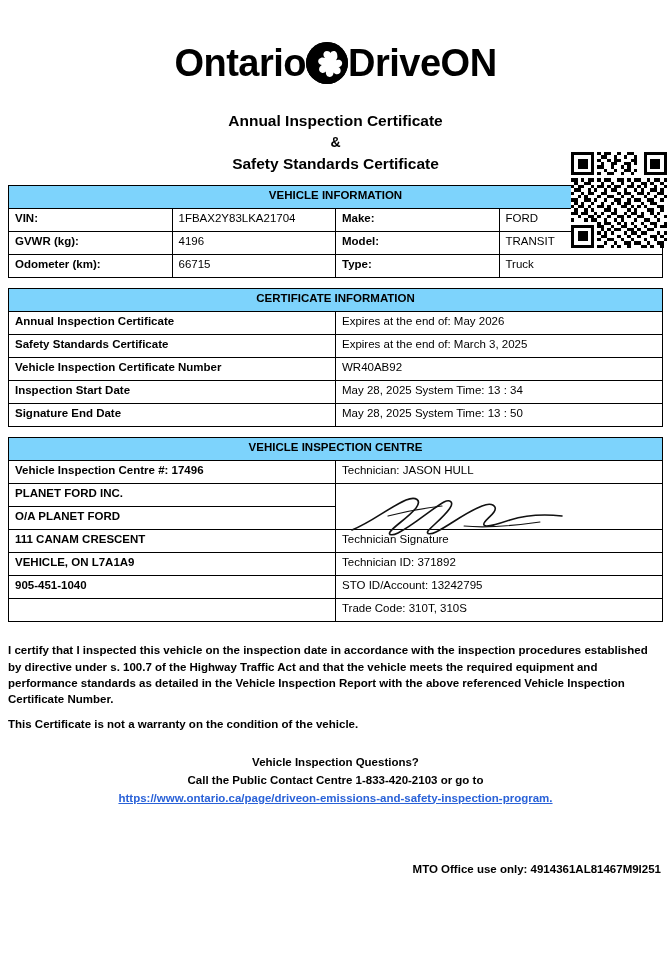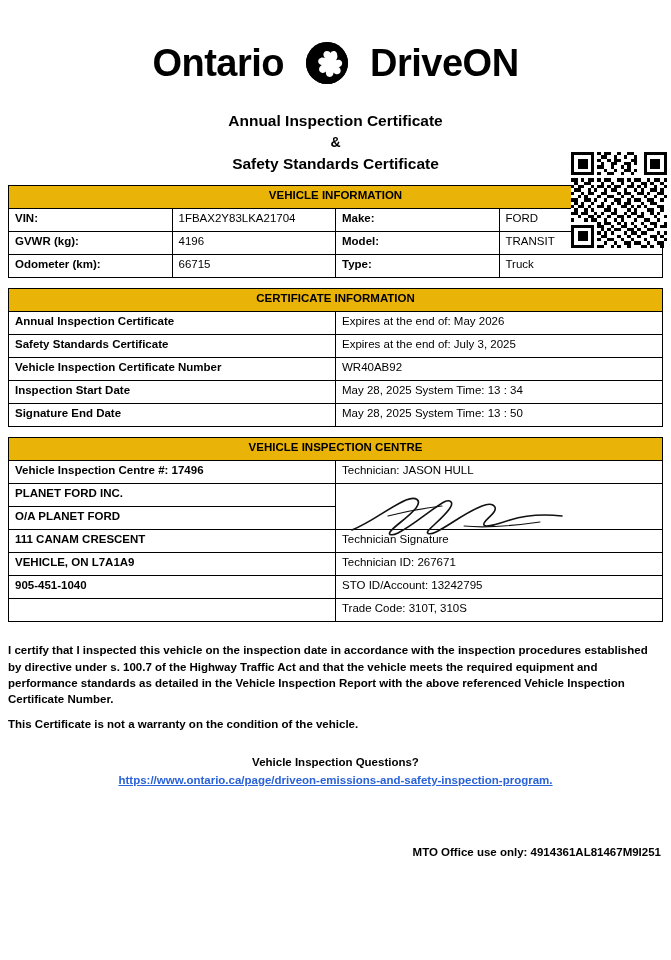--- a/index.html
+++ b/index.html
@@ -22,21 +22,21 @@
     padding: 0 8px;
     position: relative;
   }
 
   
   .brand-row {
     display: flex;
     align-items: center;
     justify-content: center;
     margin-top: 42px;
-    gap: 22px;
+    gap: 0;
   }
   .brand-word {
     font-size: 38px;
     font-weight: bold;
     letter-spacing: -0.5px;
     line-height: 1;
   }
   .trillium {
     width: 42px;
     height: 42px;
@@ -78,21 +78,21 @@
     margin-top: 10px;
     border: 1px solid #000;
   }
   table.block td, table.block th {
     border: 1px solid #000;
     padding: 3px 6px;
     vertical-align: top;
     height: 16px;
   }
   .sect-head {
-    background: #eab308;
+    background: #7dd3fc;
     text-align: center;
     font-weight: bold;
     font-size: 11.5px;
     padding: 3px 0;
   }
   .lbl { font-weight: bold; }
   .val { font-weight: normal; }
 
   
   .c1 { width: 120px; }
@@ -430,21 +430,21 @@
     <tbody>
         <tr>
       <td class="sect-head" colspan="2">CERTIFICATE INFORMATION</td>
     </tr>
     <tr>
       <td class="d1 lbl">Annual Inspection Certificate</td>
       <td class="val">Expires at the end of: May 2026</td>
     </tr>
     <tr>
       <td class="d1 lbl">Safety Standards Certificate</td>
-      <td class="val">Expires at the end of: July 3, 2025</td>
+      <td class="val">Expires at the end of: March 3, 2025</td>
     </tr>
     <tr>
       <td class="d1 lbl">Vehicle Inspection Certificate Number</td>
       <td class="val">WR40AB92</td>
     </tr>
     <tr>
       <td class="d1 lbl">Inspection Start Date</td>
       <td class="val">May 28, 2025  System Time: 13 : 34</td>
     </tr>
     <tr>
@@ -475,38 +475,39 @@
     </tr>
     <tr>
       <td class="v1 lbl">O/A PLANET FORD</td>
     </tr>
     <tr>
       <td class="v1 lbl">111 CANAM CRESCENT</td>
       <td class="val">Technician Signature</td>
     </tr>
     <tr>
       <td class="v1 lbl">VEHICLE, ON L7A1A9</td>
-      <td class="val">Technician ID: 267671</td>
+      <td class="val">Technician ID: 371892</td>
     </tr>
     <tr>
       <td class="v1 lbl">905-451-1040</td>
       <td class="val">STO ID/Account: 13242795</td>
     </tr>
     <tr>
       <td class="v1">&nbsp;</td>
       <td class="val">Trade Code: 310T, 310S</td>
     </tr>
   </tbody>
     </table>
 
   <div class="certify">
     <p>I certify that I inspected this vehicle on the inspection date in accordance with the inspection procedures established by directive under s. 100.7 of the Highway Traffic Act and that the vehicle meets the required equipment and performance standards as detailed in the Vehicle Inspection Report with the above referenced Vehicle Inspection Certificate Number.</p>
     <p>This Certificate is not a warranty on the condition of the vehicle.</p>
   </div>
 
   <div class="footer">
     <div>Vehicle Inspection Questions?</div>
+    <div>Call the Public Contact Centre 1-833-420-2103 or go to</div>
     <a href="#">https://www.ontario.ca/page/driveon-emissions-and-safety-inspection-program.</a>
   </div>
 
   <div class="mto">MTO Office use only: 4914361AL81467M9I251</div>
 
 </div>
 
 </body></html>

